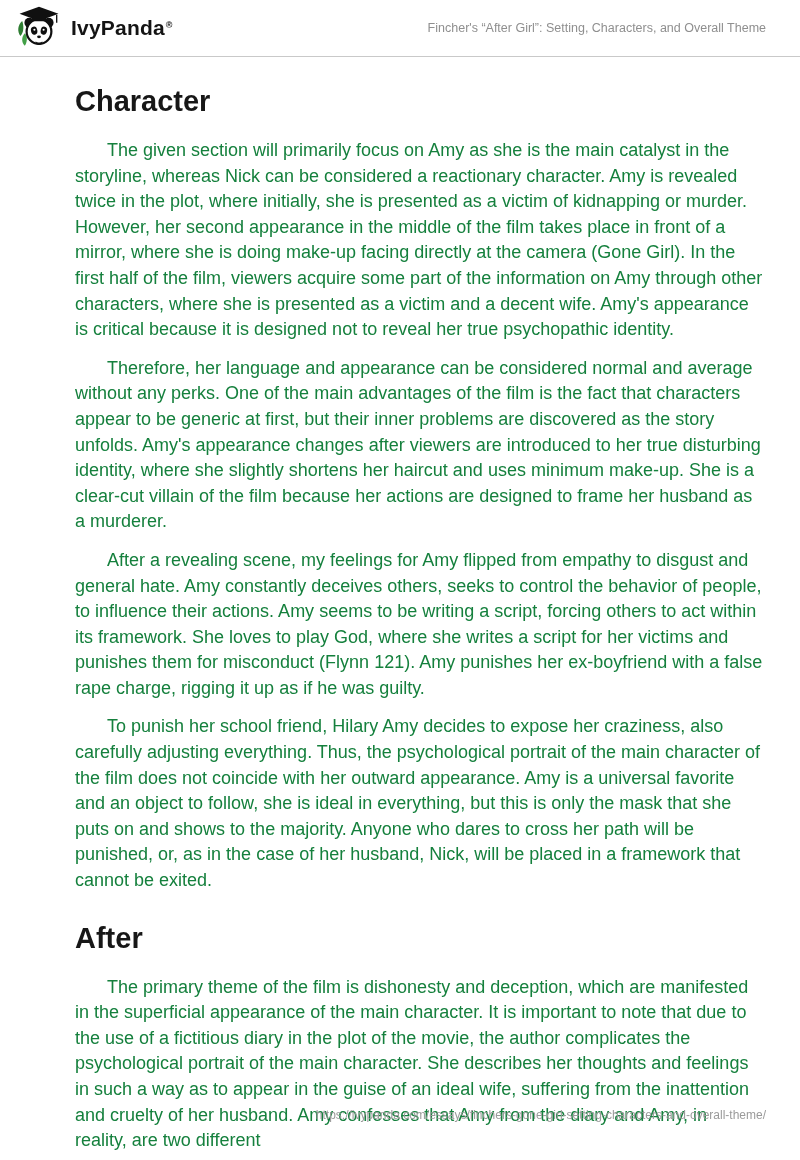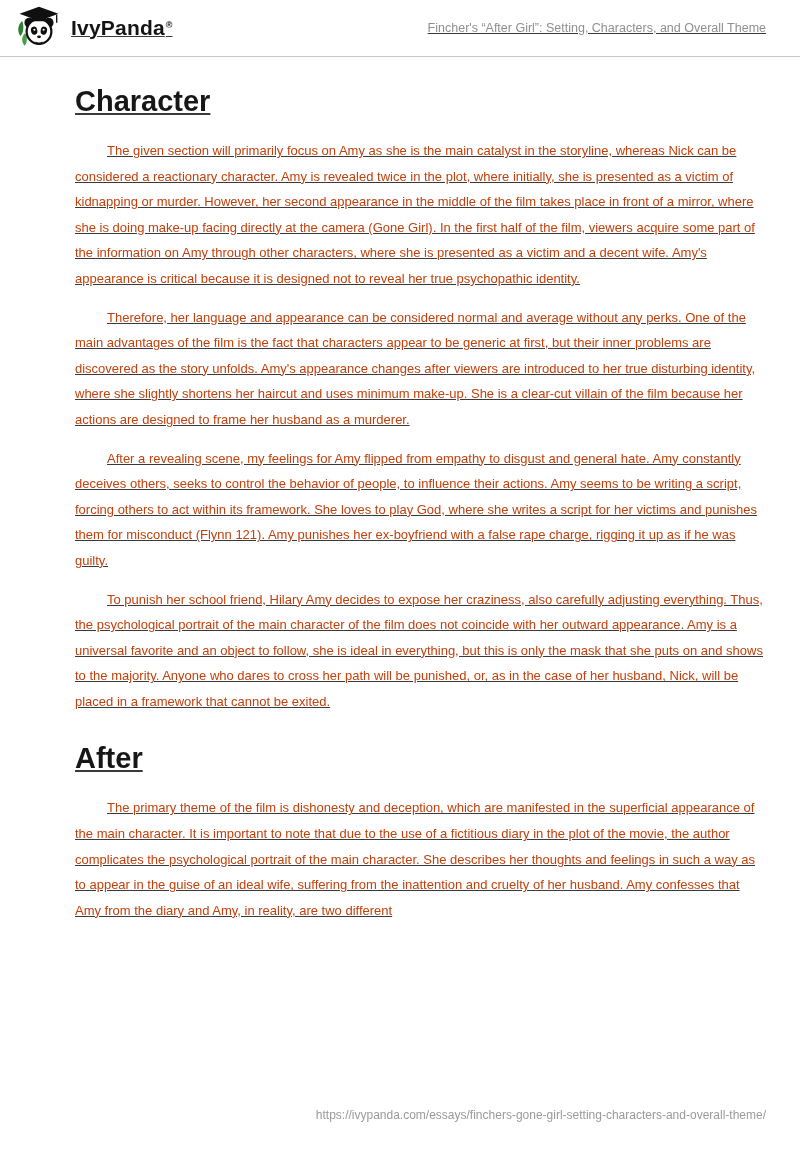--- a/index.html
+++ b/index.html
@@ -3,42 +3,42 @@
 <meta charset="utf-8">
 <style>
   * { margin: 0; padding: 0; box-sizing: border-box; }
   html, body { background: #ffffff; }
   body {
     width: 800px; height: 1160px;
     font-family: "Liberation Sans", sans-serif;
     position: relative; overflow: hidden;
     color: #3a3a3a;
   }
-  .page { width: 800px; height: 1136px; position: relative; background: #fff; text-decoration: underline; }
+  .page { width: 800px; height: 1136px; position: relative; background: #fff; }
 
   .page-header {
     height: 57px;
     display: flex; justify-content: space-between; align-items: center;
     padding: 6px 34px 6px 16px;
     border-bottom: 1px solid #c9c9c9;
   }
   .brand { display: flex; align-items: center; gap: 9px; }
   .logo-icon { display: inline-flex; width: 46px; height: 46px; }
   .brand-name { font-size: 21px; font-weight: bold; color: #141414; letter-spacing: .2px; }
   .reg { font-size: 9px; color: #141414; position: relative; top: -7px; margin-left: 1px; font-weight: bold; }
   .doc-title { font-size: 12.5px; color: #8f8f8f; }
 
   .content { padding: 14px 37px 0 75px; }
   .section-heading {
     font-size: 29px; font-weight: bold; color: #171717;
     margin: 28px 0 20px;
   }
   .section-heading:first-child { margin-top: 14px; }
   .para {
-    font-size: 13px; line-height: 25.6px; color: #c2410c;
+    font-size: 18px; line-height: 25.6px; color: #15803d;
     text-indent: 32px; margin-bottom: 13px;
     text-align: left;
   }
 
   .page-footer { position: absolute; bottom: 13px; right: 34px; }
   .footer-url { font-size: 12px; color: #9a9a9a; }
 </style>
 </head>
 <body>
 

